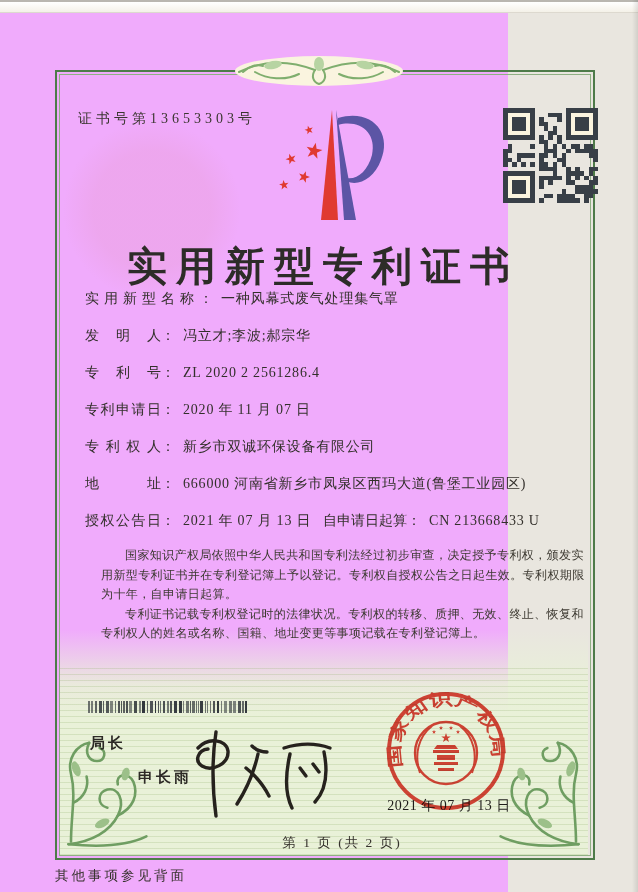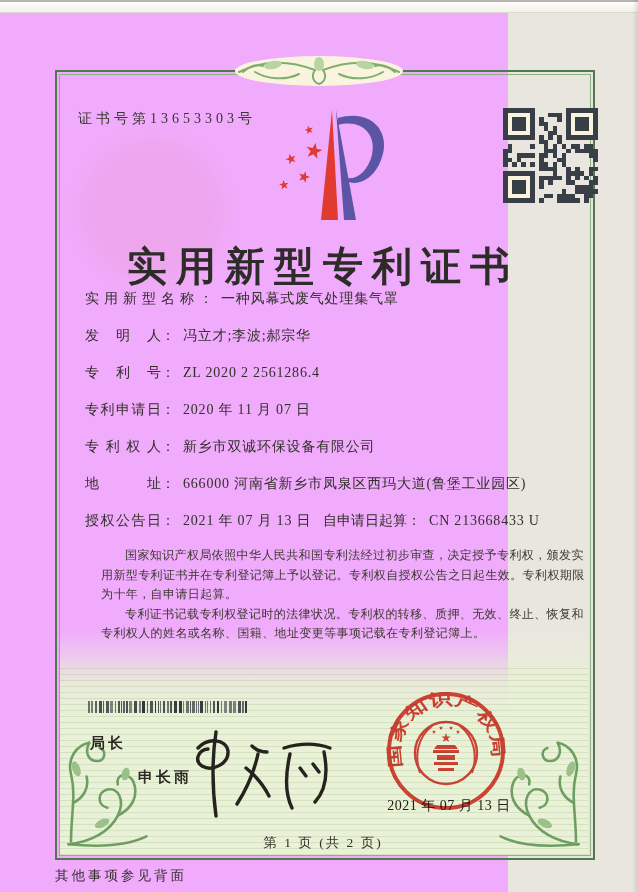--- a/index.html
+++ b/index.html
@@ -66,21 +66,21 @@
   .paragraphs p{margin:0;text-indent:2em;}
   .barcode{position:absolute;left:88px;top:691px;width:164px;height:12px;}
   .signer-title{position:absolute;left:90px;top:724px;font-family:"Liberation Sans","DejaVu Sans",sans-serif;font-size:15px;font-weight:600;letter-spacing:3px;color:#2d2a26;}
   .signer-name{position:absolute;left:90px;top:758px;font-family:"Liberation Sans","DejaVu Sans",sans-serif;font-size:15px;font-weight:600;letter-spacing:3px;color:#2d2a26;margin-left:48px;}
   .signature{position:absolute;left:182px;top:714px;width:168px;height:100px;}
   .seal-date{
     position:absolute;left:386px;top:787px;width:126px;text-align:center;
     font-size:14px;color:#1f1d1a;letter-spacing:0.5px;
   }
   .seal{position:absolute;left:374px;top:669px;width:144px;height:144px;mix-blend-mode:multiply;opacity:0.93;}
-  .page-footer{position:absolute;left:55px;top:824px;width:536px;text-align:center;font-size:13.5px;letter-spacing:2px;color:#34312b;}
+  .page-footer{position:absolute;left:55px;top:824px;width:536px;text-align:center;font-size:13.5px;letter-spacing:2px;color:#34312b;padding-left:19px;}
   .back-note{position:absolute;left:55px;top:857px;width:536px;text-align:left;font-size:13.5px;letter-spacing:3px;color:#34312b;}
   .flourish{position:absolute;width:132px;height:130px;}
   .flourish.bl{left:57px;top:712px;}
   .flourish.br{left:458px;top:712px;transform:scaleX(-1);}
   .top-ornament{position:absolute;left:233px;top:42px;width:172px;height:38px;}
 </style>
 </head>
 <body>
 
 <div class="paper">

